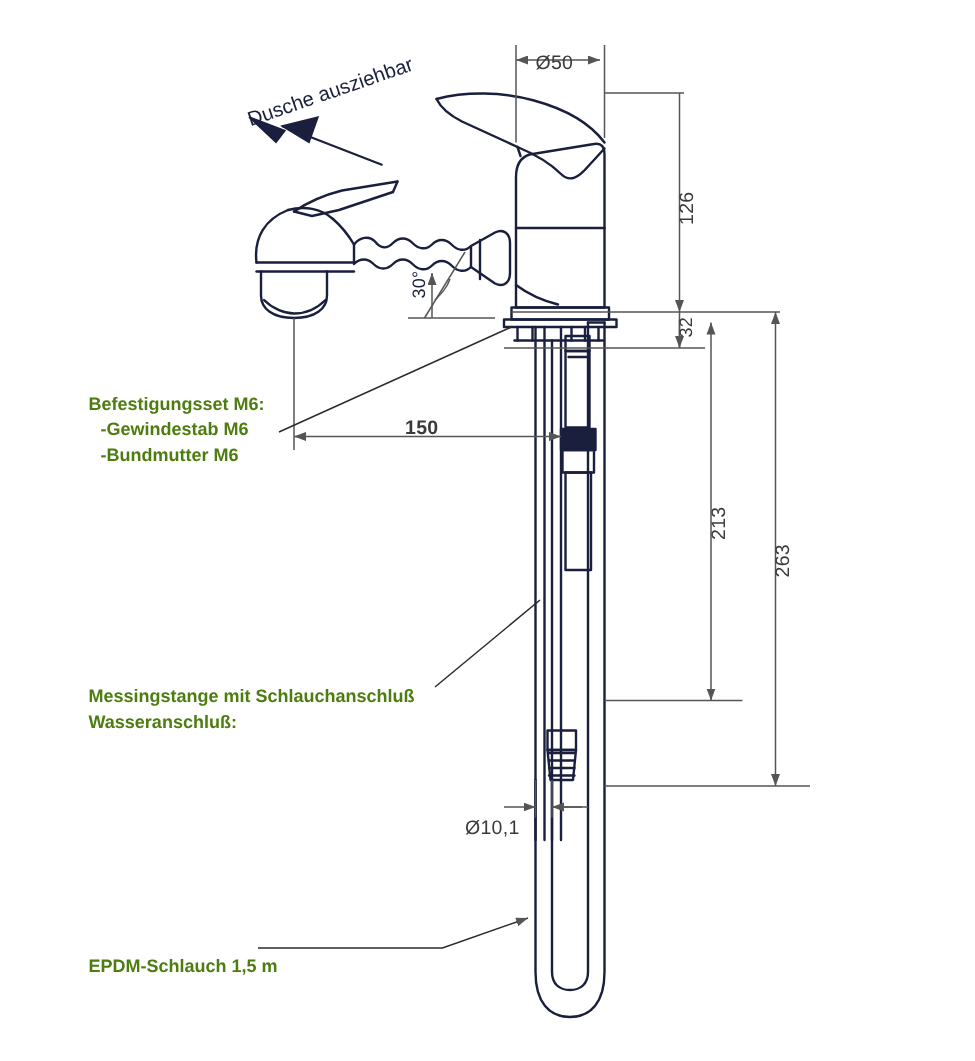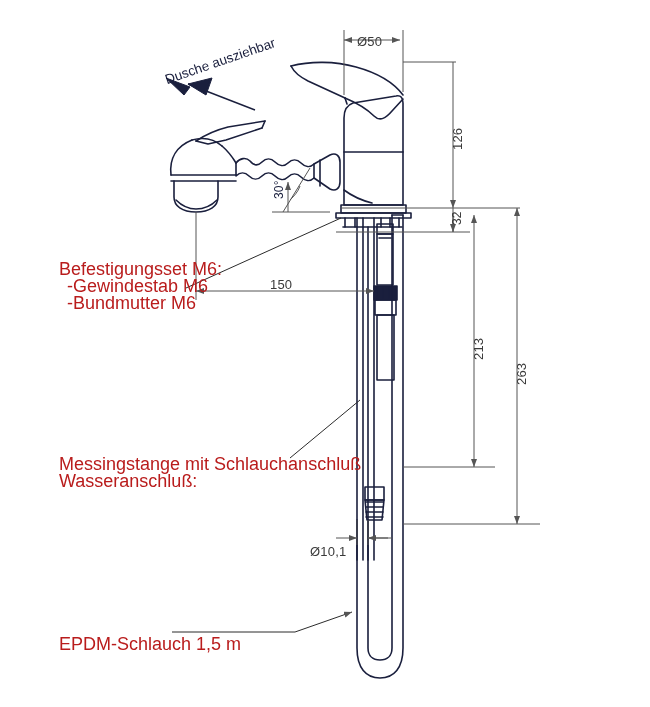--- a/index.html
+++ b/index.html
@@ -3,22 +3,22 @@
 <meta charset="utf-8">
 <style>
   html,body{margin:0;padding:0;background:#ffffff;}
   body{width:650px;height:707px;position:relative;overflow:hidden;
        font-family:"Liberation Sans",sans-serif;color:#1a1f3d;}
   #drawing{position:absolute;left:0;top:0;width:650px;height:707px;}
   .lbl{position:absolute;font-family:"Liberation Sans",sans-serif;
        font-size:13px;color:#3a3a3a;white-space:nowrap;letter-spacing:.2px;}
   .lbl.dark{color:#1a1f3d;}
   .lbl.vert{transform:rotate(-90deg);transform-origin:left top;}
-  .ann-block{position:absolute;white-space:nowrap;font-size:18px;
-             line-height:17px;color:#b91c1c;}
+  .ann-block{position:absolute;white-space:nowrap;font-size:12px;
+             line-height:17px;color:#4d7c0f;font-weight:bold;}
   .ann-block div{white-space:pre;}
   .rot-label{position:absolute;font-size:13.5px;color:#1a1f3d;white-space:nowrap;}
 </style>
 </head>
 <body>
 
 <svg id="drawing" viewBox="0 0 650 707">
   <defs>
     <marker id="ah" markerWidth="9" markerHeight="9" refX="8" refY="3" orient="auto" markerUnits="userSpaceOnUse">
       <path d="M0,0 L8,3 L0,6 z" fill="#555"></path>
@@ -197,21 +197,21 @@
 </div>
 
 <div class="lbl vert" style="left:471px;top:360px;">
   <span>213</span>
 </div>
 
 <div class="lbl vert" style="left:514px;top:385px;">
   <span>263</span>
 </div>
 
-<div class="lbl" style="left:270px;top:277px;">
+<div class="lbl" style="left:270px;top:277px;font-weight:bold;">
   <span>150</span>
 </div>
 
 <div class="lbl" style="left:310px;top:520px;margin-top:24px;">
   <span>Ø10,1</span>
 </div>
 
 <div class="ann-block" style="left:59px;top:261px;">
   <div>Befestigungsset M6:</div>
   <div style="padding-left:8px;">-Gewindestab M6</div>

